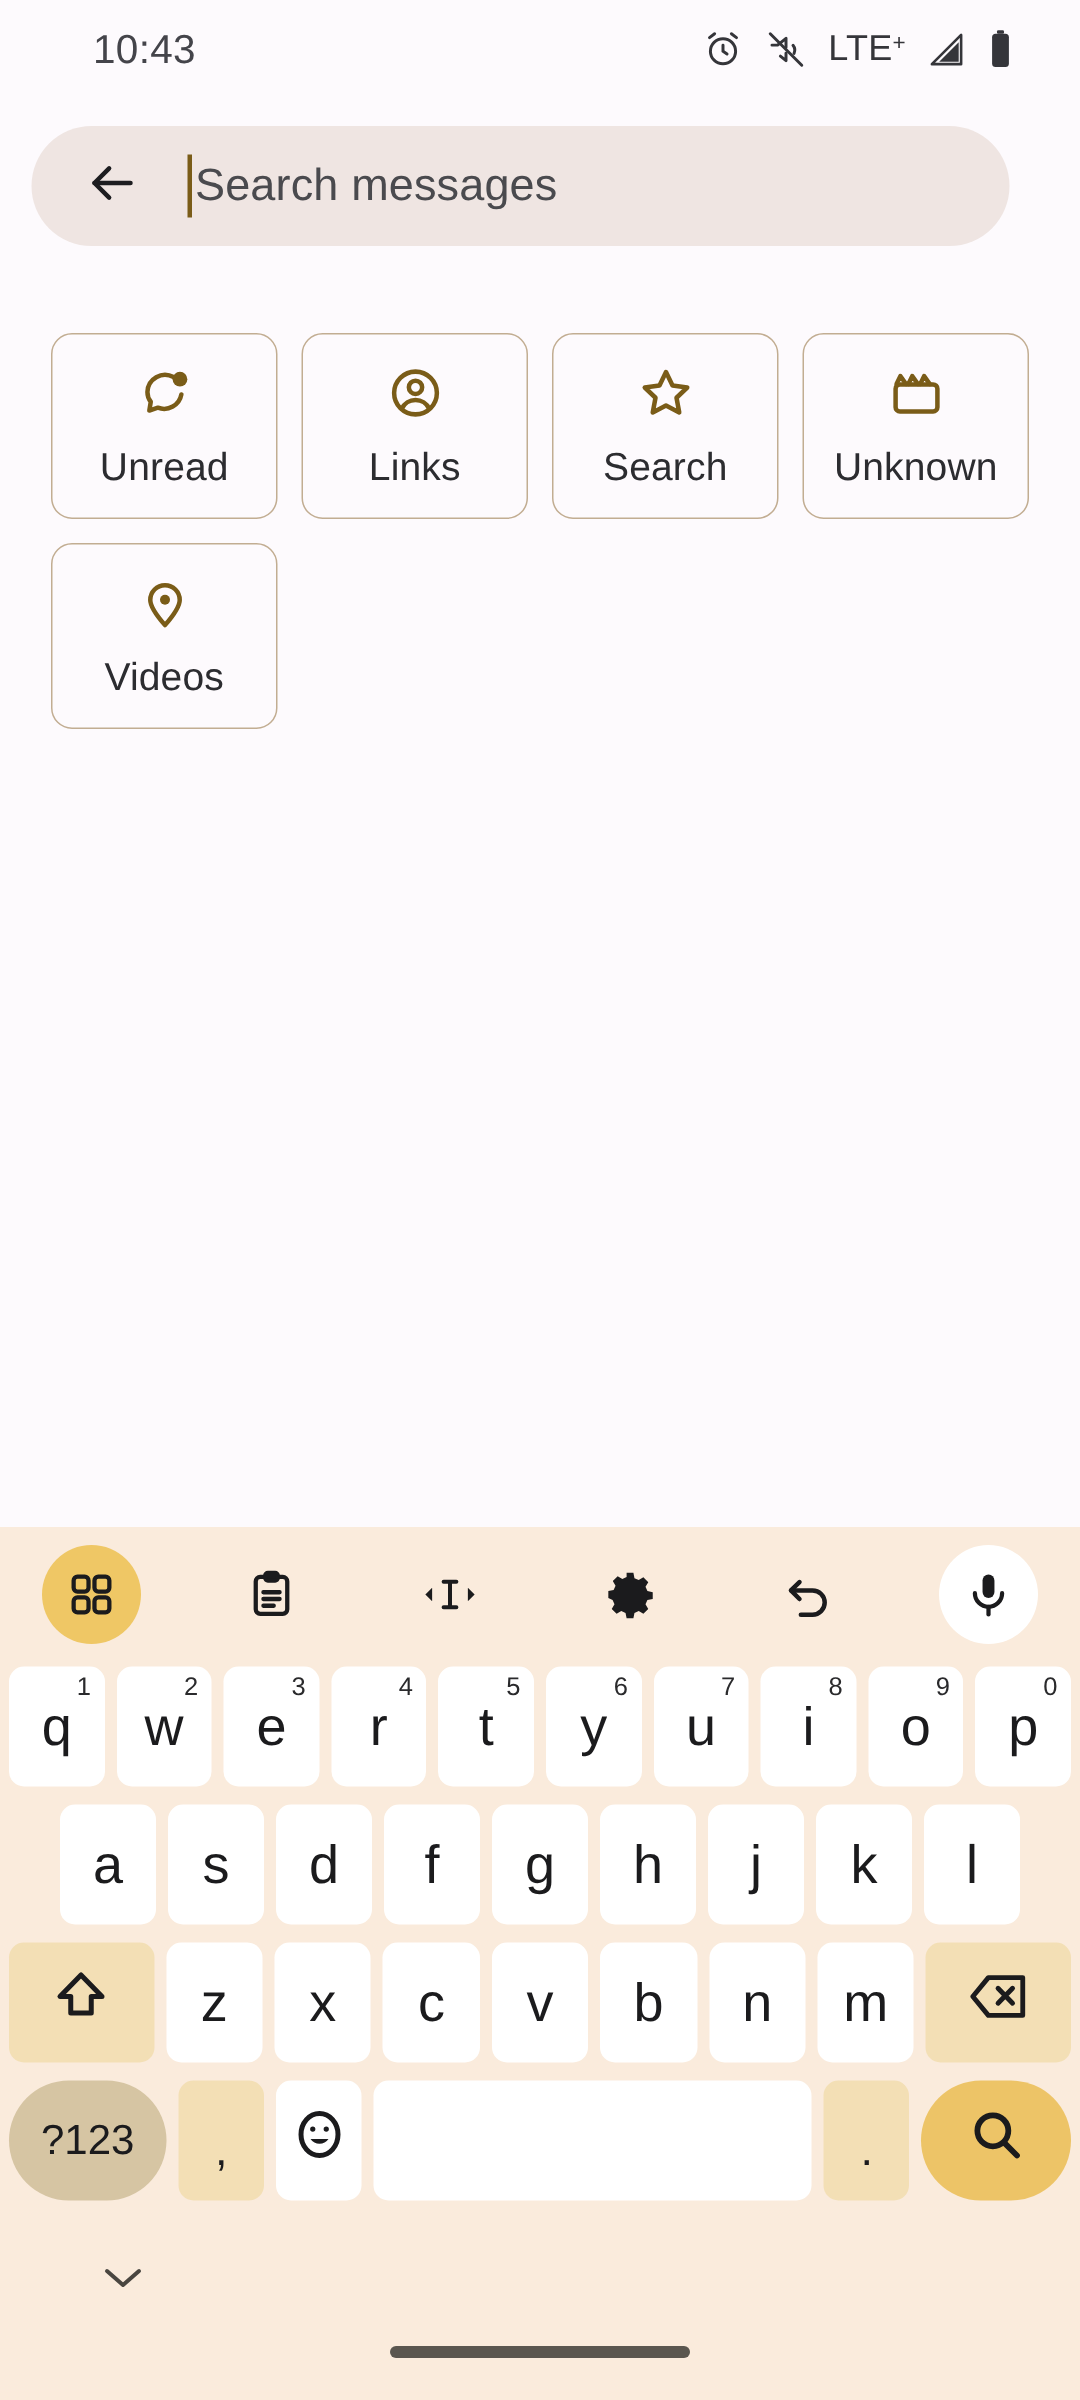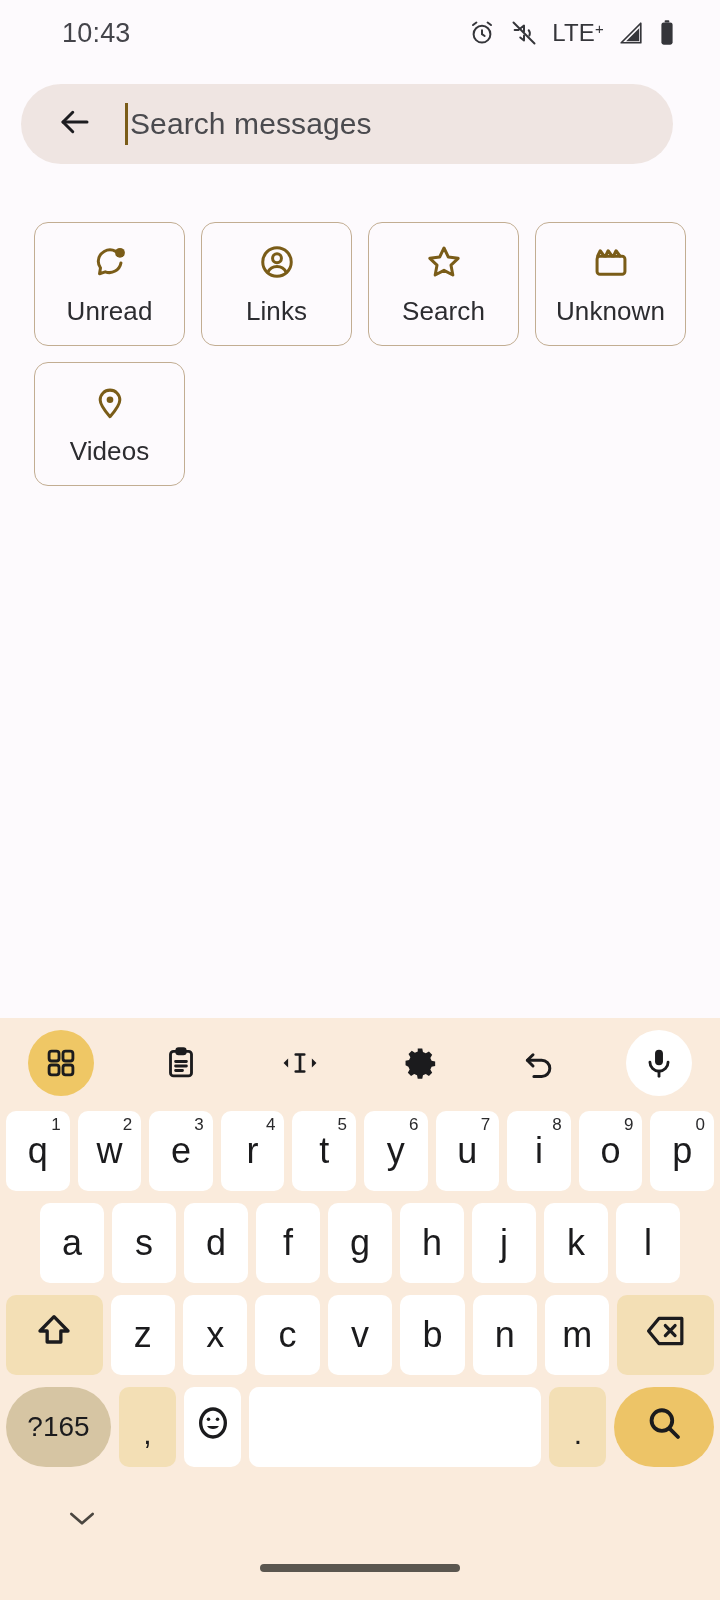--- a/index.html
+++ b/index.html
@@ -417,21 +417,21 @@
           <span>
             <svg width="42" height="36" viewBox="0 0 26 22" fill="none" stroke="#1b1b1d" stroke-width="2" stroke-linejoin="round" stroke-linecap="round">
               <path d="M8.6 3.2h14.2v15.6H8.6L2.2 11z"></path>
               <path d="M12.6 7.6l6 6.2M18.6 7.6l-6 6.2"></path>
             </svg>
           </span>
         </div>
       </div>
 
       <div class="kb-row">
-        <div class="key sym">?165</div>
+        <div class="key sym">?123</div>
         <div class="key comma">,</div>
         <div class="key emoji">
           <span>
             <svg width="40" height="40" viewBox="0 0 24 24" fill="none" stroke="#1b1b1d" stroke-width="2">
               <ellipse cx="12" cy="12" rx="7.4" ry="8.4"></ellipse>
               <circle cx="9.3" cy="9.8" r="1.05" fill="#1b1b1d" stroke="none"></circle>
               <circle cx="14.7" cy="9.8" r="1.05" fill="#1b1b1d" stroke="none"></circle>
               <path d="M8.4 13.8a4.4 4.4 0 0 0 7.2 0z" fill="#1b1b1d" stroke="none"></path>
             </svg>
           </span>

